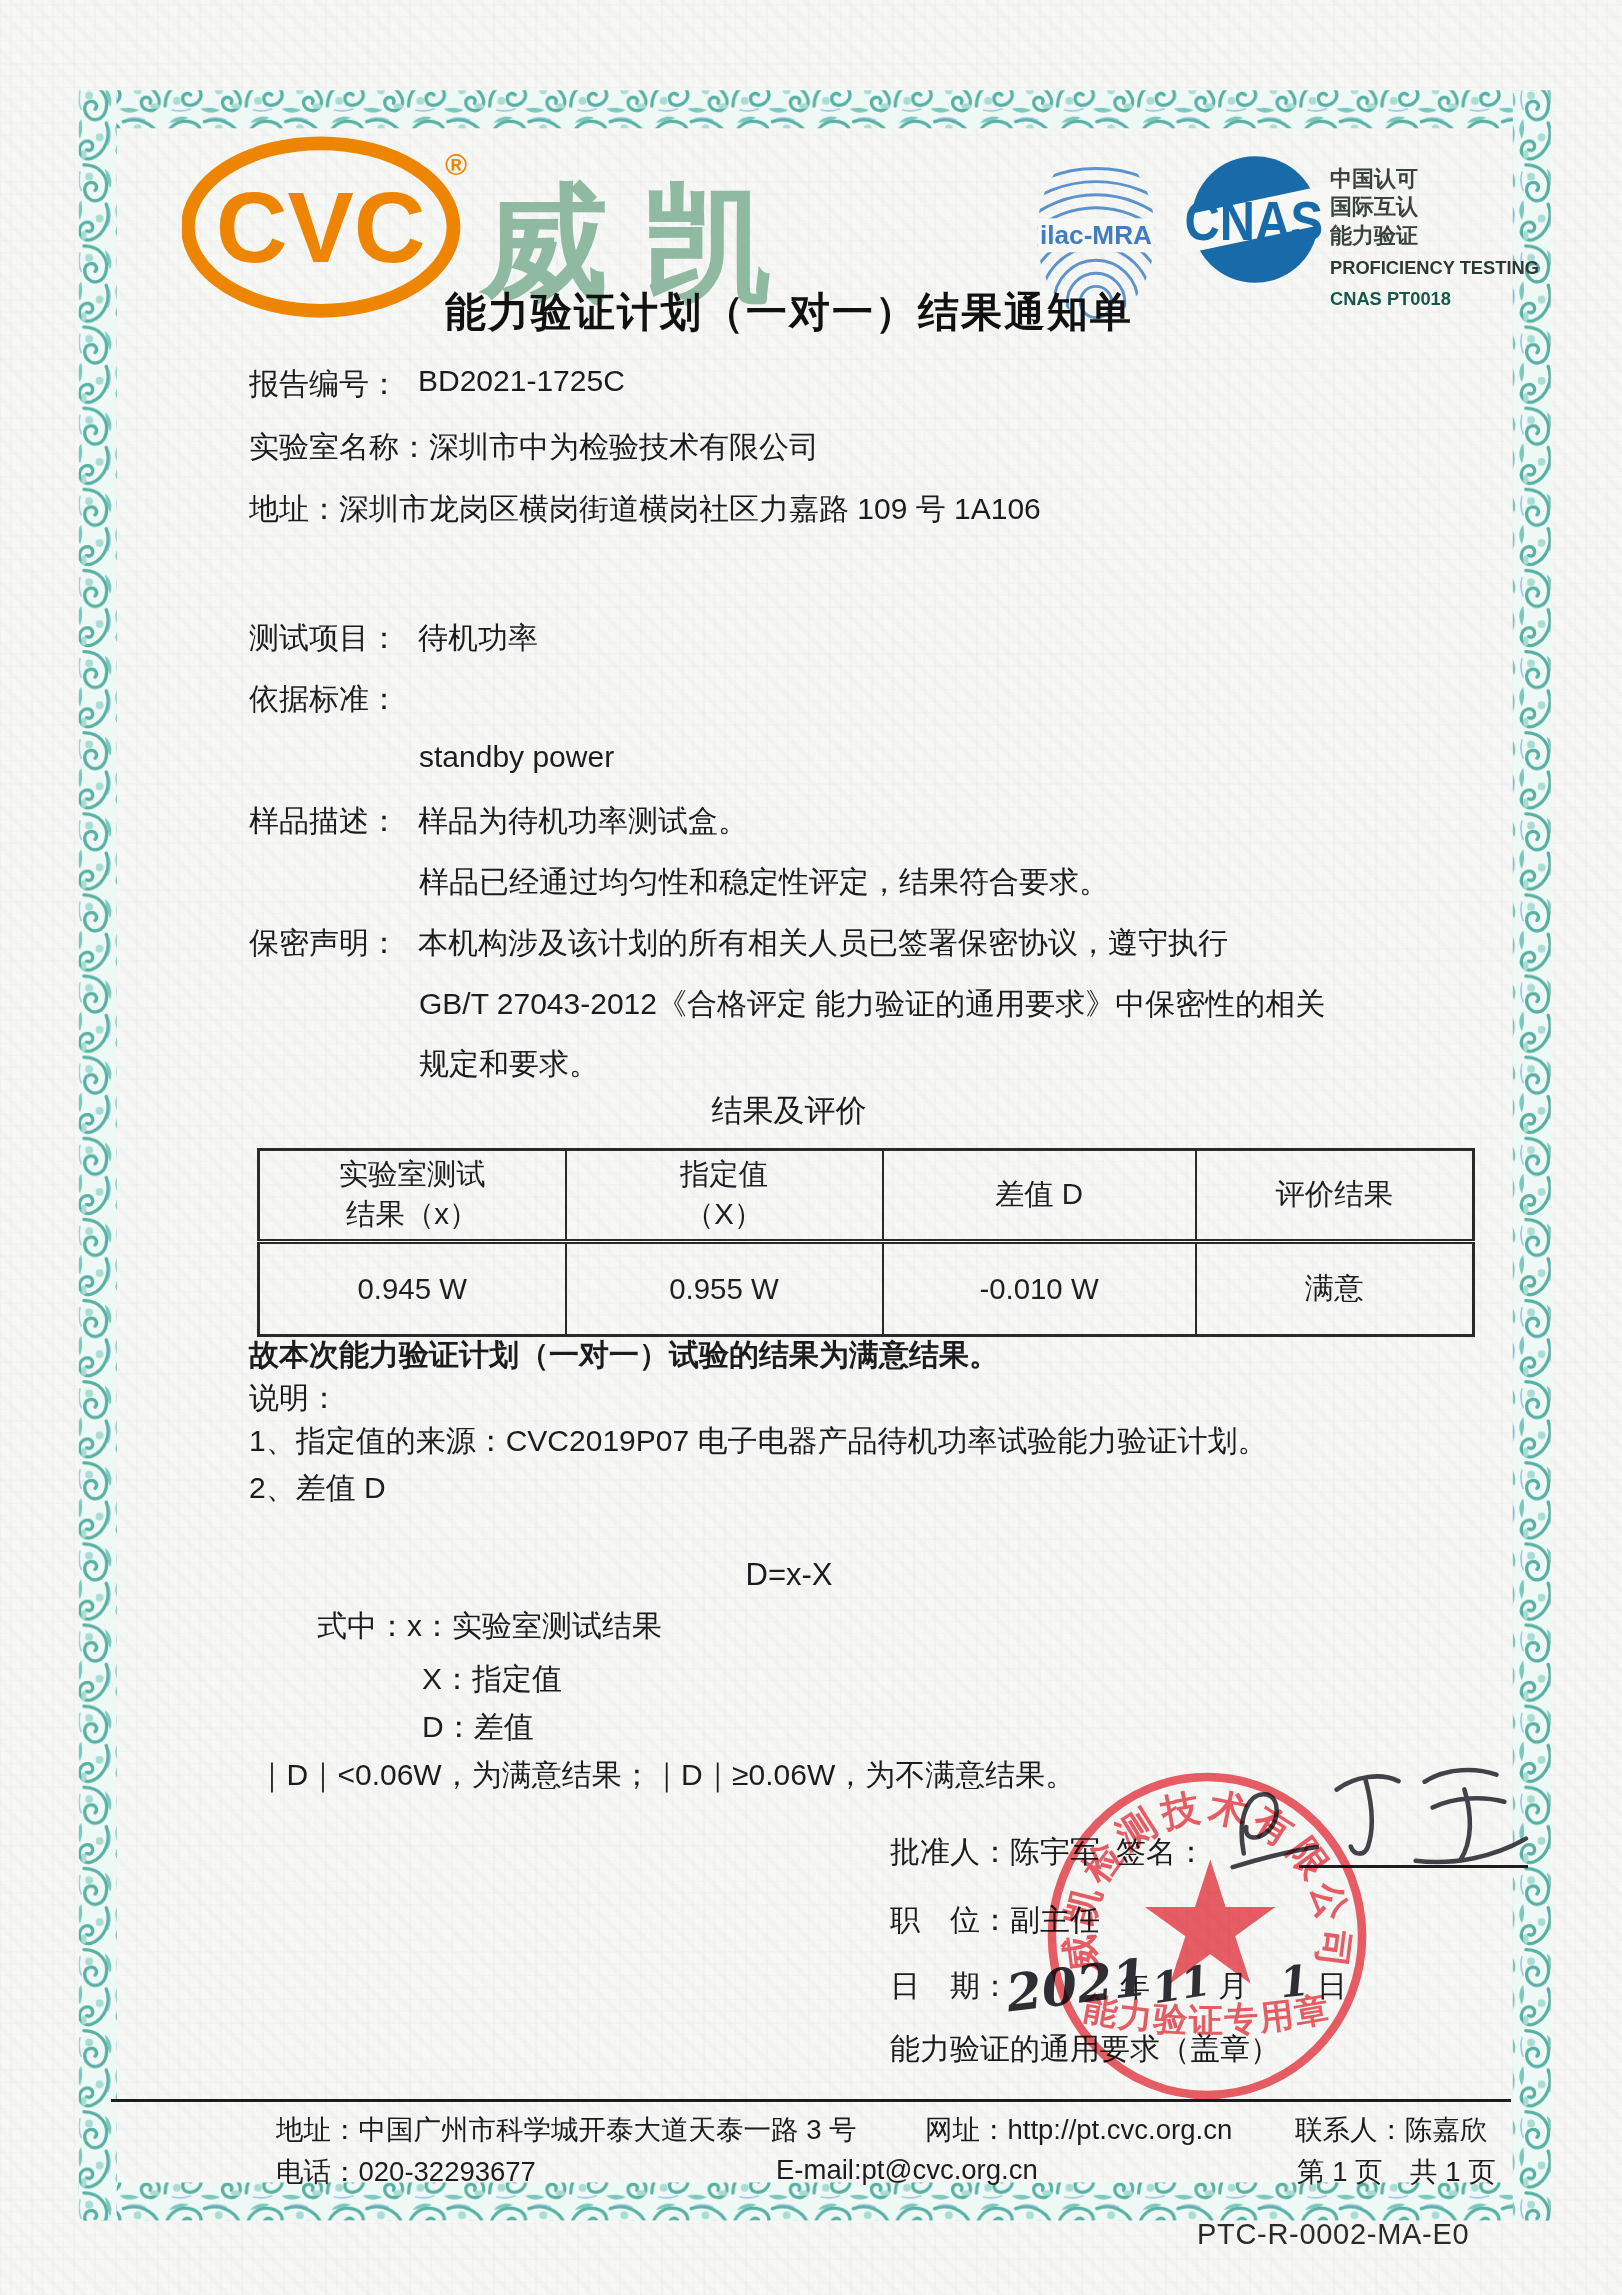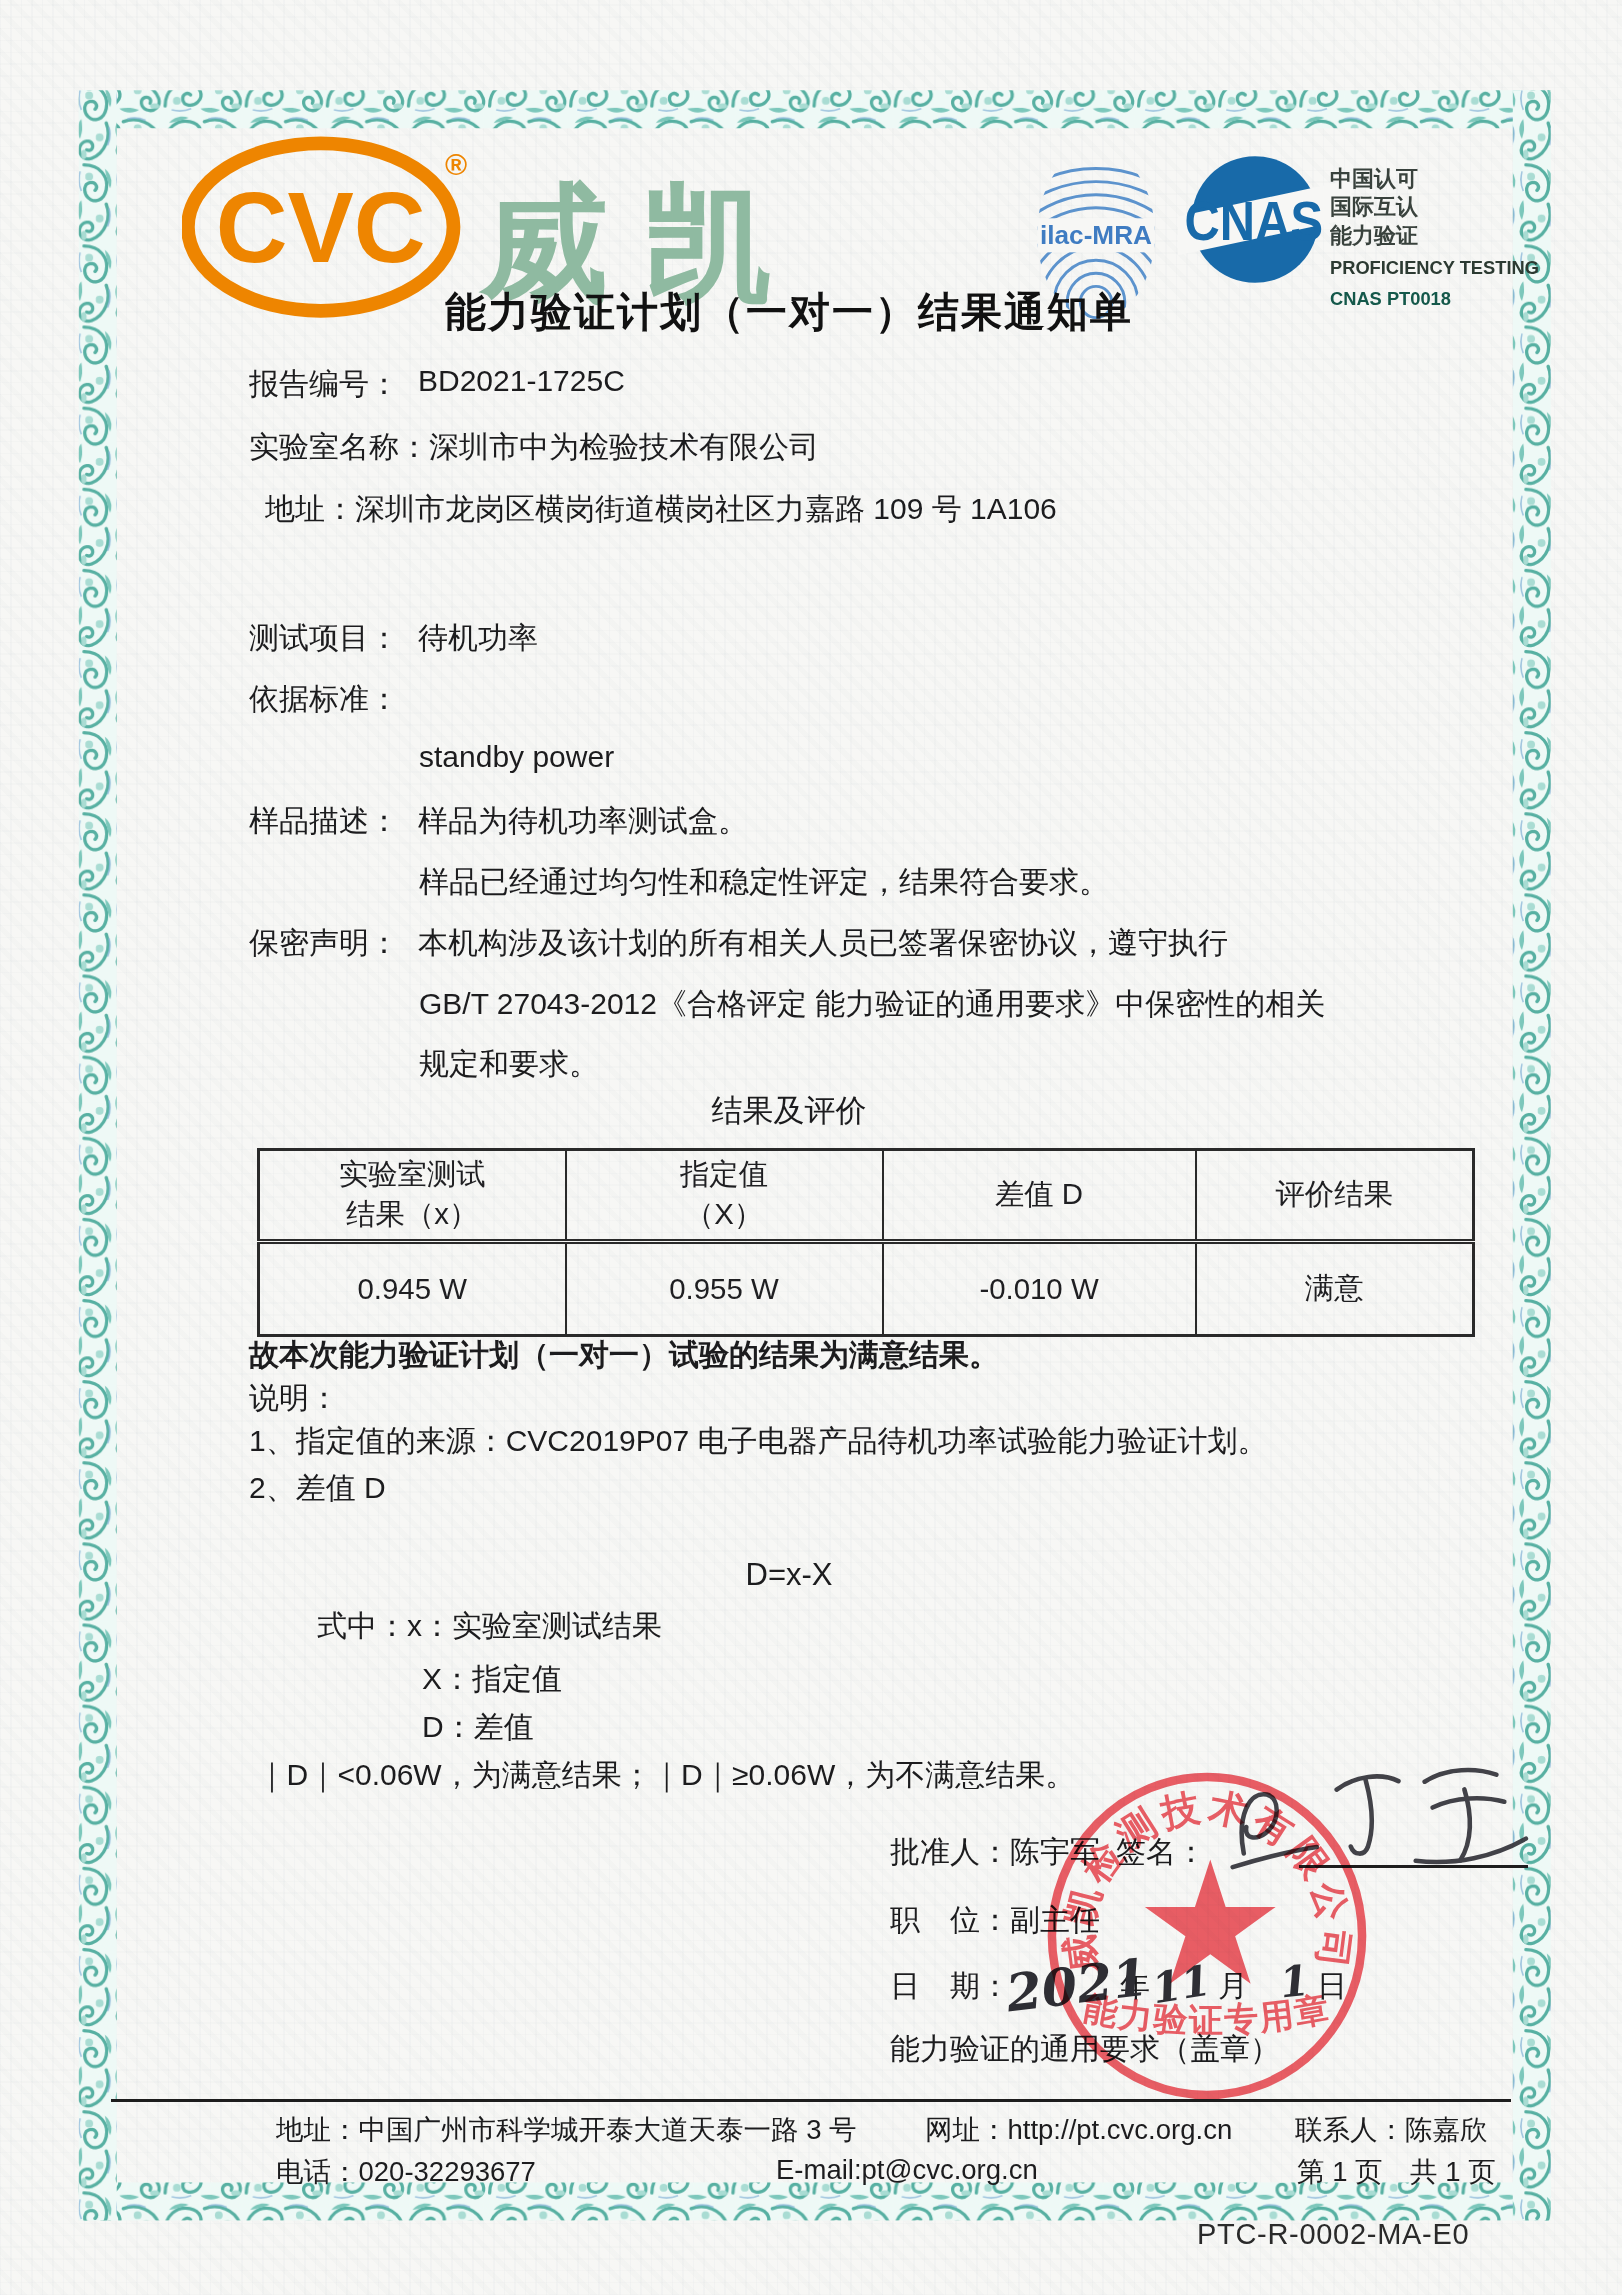--- a/index.html
+++ b/index.html
@@ -128,21 +128,21 @@
   <span class="abs center" id="title">能力验证计划（一对一）结果通知单</span>
 
   <div class="line" style="left:249px;top:364px;justify-content:flex-end;">
     <span class="lbl">报告编号：</span>
     <span>BD2021-1725C</span>
   </div>
   <div class="line" style="left:249px;top:427px;">
     <span class="lbl">实验室名称：</span>
     <span>深圳市中为检验技术有限公司</span>
   </div>
-  <span class="indent" style="left:249px;top:489px;margin-left:16px;">地址：深圳市龙岗区横岗街道横岗社区力嘉路 109 号 1A106</span>
+  <span class="indent" style="left:249px;top:489px;">地址：深圳市龙岗区横岗街道横岗社区力嘉路 109 号 1A106</span>
 
   <div class="line" style="left:249px;top:618px;">
     <span class="lbl">测试项目：</span>
     <span>待机功率</span>
   </div>
   <div class="line" style="left:249px;top:679px;">
     <span class="lbl">依据标准：</span>
   </div>
   <span class="indent" style="left:419px;top:740px;">standby power</span>
   <div class="line" style="left:249px;top:801px;">

